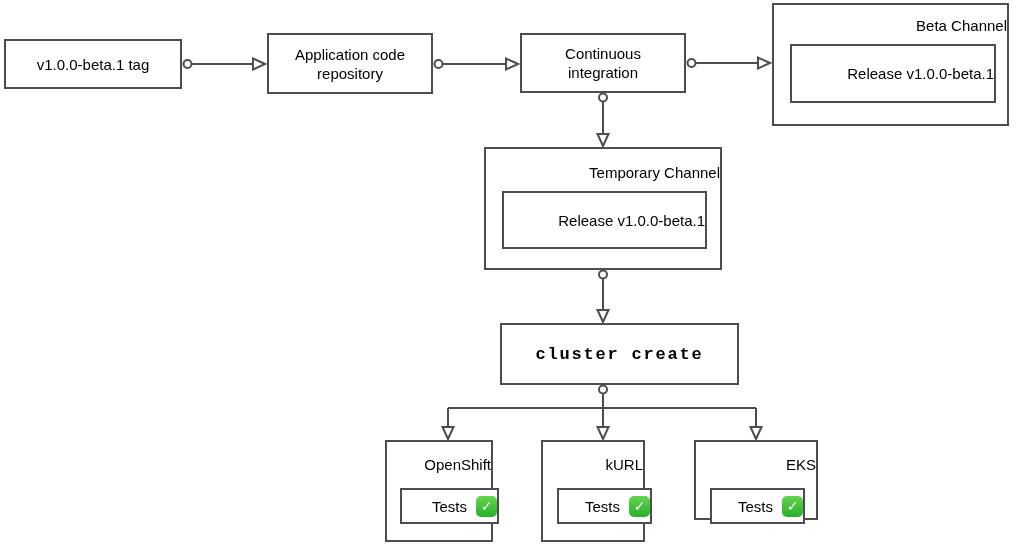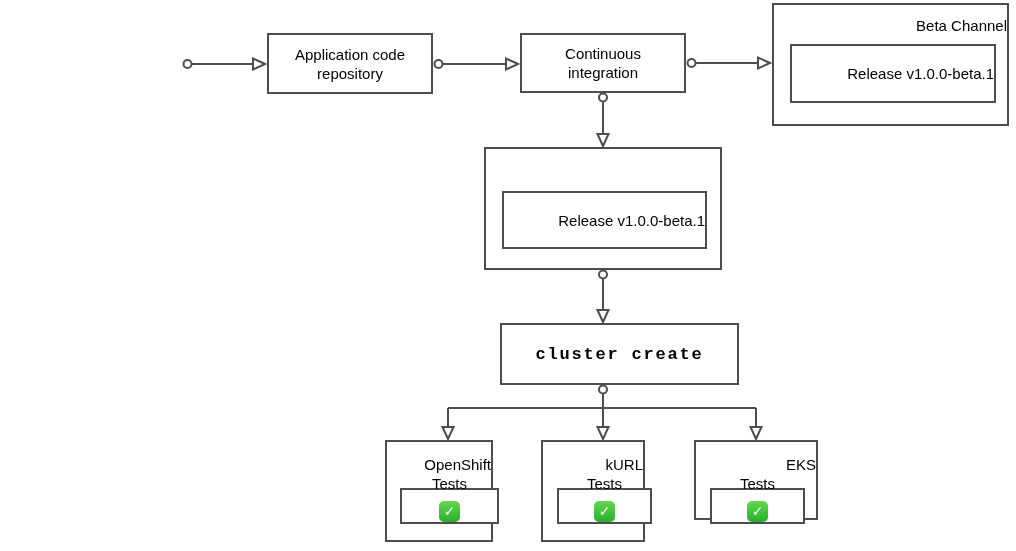--- a/index.html
+++ b/index.html
@@ -66,21 +66,21 @@
   .inner-node {
     position: absolute;
     border: 2px solid var(--stroke);
     background: var(--bg);
     display: flex;
     align-items: center;
     justify-content: flex-end;
     text-align: center;
     font-size: 15px;
   }
-  .tests-box { gap: 9px; flex-direction: column; }
+  .tests-box { gap: 9px; }
   .check-icon {
     display: inline-block;
     width: 21px;
     height: 21px;
     border-radius: 5px;
     background: linear-gradient(180deg, var(--check-green-top), var(--check-green));
     color: #ffffff;
     font-family: "DejaVu Sans", sans-serif;
     font-weight: bold;
     font-size: 14px;
@@ -131,39 +131,43 @@
       <polyline class="edge-line" points="448,408 756,408"></polyline>
       <line class="edge-line" x1="448" y1="408" x2="448" y2="427"></line>
       <polygon class="edge-arrow" points="448,439 442.5,427 453.5,427"></polygon>
       <line class="edge-line" x1="603" y1="408" x2="603" y2="427"></line>
       <polygon class="edge-arrow" points="603,439 597.5,427 608.5,427"></polygon>
       <line class="edge-line" x1="756" y1="408" x2="756" y2="427"></line>
       <polygon class="edge-arrow" points="756,439 750.5,427 761.5,427"></polygon>
     </g>
   </svg>
 
+  <div class="node" style="left:4px;top:39px;width:178px;height:50px">
+    <span class="node-label">v1.0.0-beta.1 tag</span>
+  </div>
 
   <div class="node" style="left:520px;top:33px;width:166px;height:60px">
     <span class="node-label">Continuous
 integration</span>
   </div>
 
   <div class="node" style="left:267px;top:33px;width:166px;height:61px">
     <span class="node-label">Application code
 repository</span>
   </div>
 
   <div class="container-node beta" style="left:772px;top:3px;width:237px;height:123px">
     <div class="container-title">Beta Channel</div>
     <div class="inner-node" style="left:16px;top:39px;width:206px;height:59px">
       <span>Release v1.0.0-beta.1</span>
     </div>
   </div>
 
   <div class="container-node temp" style="left:484px;top:147px;width:238px;height:123px">
+    <div class="container-title">Temporary Channel</div>
     <div class="inner-node" style="left:16px;top:42px;width:205px;height:58px">
       <span>Release v1.0.0-beta.1</span>
     </div>
   </div>
 
   <div class="node" style="left:500px;top:323px;width:239px;height:62px">
     <span class="node-label mono-label">cluster create</span>
   </div>
 
   <div class="container-node platform" style="left:385px;top:440px;width:108px;height:102px">

